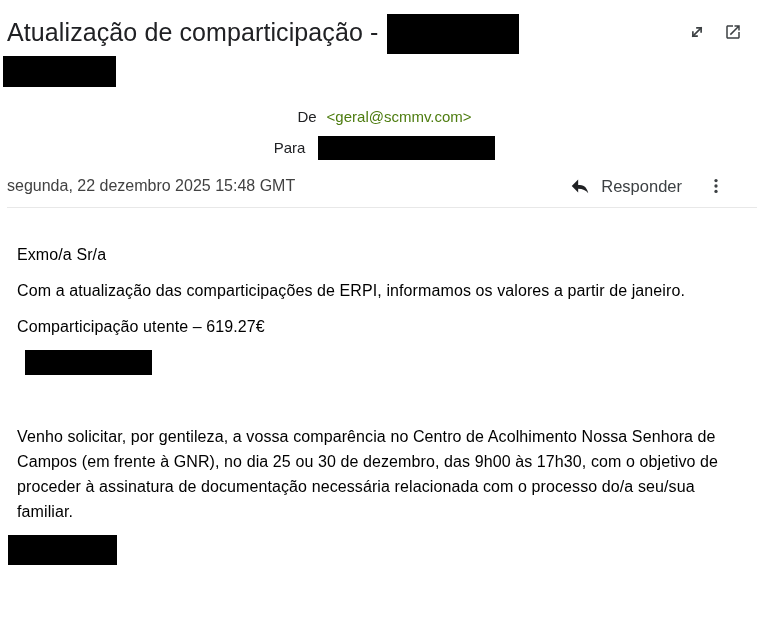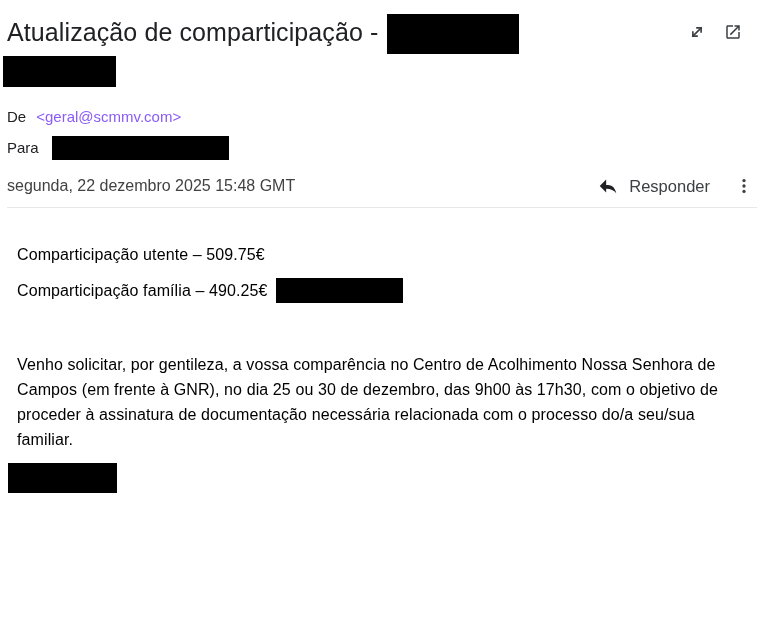--- a/index.html
+++ b/index.html
@@ -13,27 +13,27 @@
   .subject { font-size:25px; line-height:40px; color:#202124; font-weight:400;
              letter-spacing:0.1px; white-space:nowrap; }
   .redact { background:#000; display:inline-block; }
   .subject-redact-1 { width:132px; height:40px; vertical-align:middle; margin-left:9px; }
   .subject-redact-2 { width:113px; height:31px; margin-top:2px; margin-left:-4px; display:block; }
   .header-icons { margin-left:auto; display:flex; gap:18px; padding-top:11px; padding-right:20px; }
   .hicon { width:18px; height:18px; cursor:pointer; }
   .hicon svg { width:18px; height:18px; display:block; }
 
   .meta { margin-top:19px; font-size:15px; color:#202124; }
-  .meta-row { display:flex; align-items:center; line-height:22px; }
+  .meta-row { display:flex; align-items:center; line-height:22px;justify-content:center; }
   .meta-label { margin-right:10px; }
-  .from-email { color:#8b5cf6; }
+  .from-email { color:#4d7c0f; }
   .to-redact { width:177px; height:24px; margin-left:3px; }
   .meta-row + .meta-row { margin-top:8px; }
 
-  .date-row { margin-top:15px; display:flex; align-items:center; padding-right:8px; }
+  .date-row { margin-top:15px; display:flex; align-items:center; padding-right:36px; }
   .date-text { font-size:16px; color:#424242; }
   .reply-group { margin-left:auto; display:flex; align-items:center; gap:10px; cursor:pointer; }
   .reply-icon svg { width:22px; height:22px; display:block; }
   .reply-label { font-size:16.5px; color:#3c4043; }
   .kebab { margin-left:24px; cursor:pointer; }
   .kebab svg { width:20px; height:20px; display:block; }
 
   .divider { border-bottom:1px solid #e8e8e8; margin:10px 5px 0 0; }
 
   
@@ -100,20 +100,22 @@
             <circle cx="12" cy="12" r="2"></circle>
             <circle cx="12" cy="18.5" r="2"></circle>
         </svg>
       </span>
     </div>
 
     <div class="divider"></div>
   </div>
 
   <div class="mail-body">
-    <p>Comparticipação utente – 509.75€</p>
-    <p><span>Comparticipação família – 490.25€</span><span class="redact family-redact"></span></p>
+    <p>Exmo/a Sr/a</p>
+    <p>Com a atualização das comparticipações de ERPI, informamos os valores a partir de janeiro.</p>
+    <p>Comparticipação utente – 619.27€</p>
+    <p><span class="redact family-redact"></span></p>
     <p class="blank-line"></p>
     <p>Venho solicitar, por gentileza, a vossa comparência no Centro de Acolhimento Nossa Senhora de Campos (em frente à GNR), no dia 25 ou 30 de dezembro, das 9h00 às 17h30, com o objetivo de proceder à assinatura de documentação necessária relacionada com o processo do/a seu/sua familiar.</p>
     <span class="redact sig-redact"></span>
   </div>
 
 </div>
 
 </body></html>

